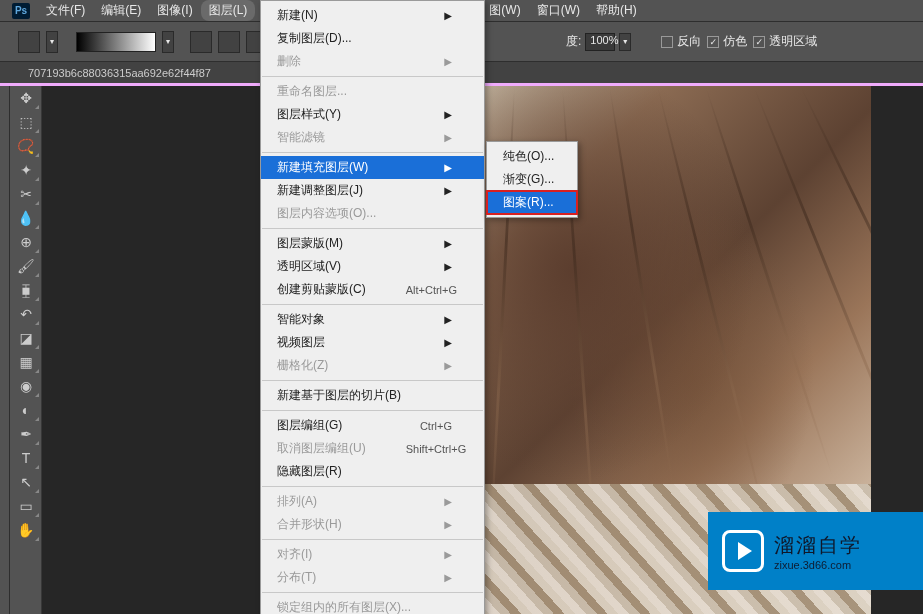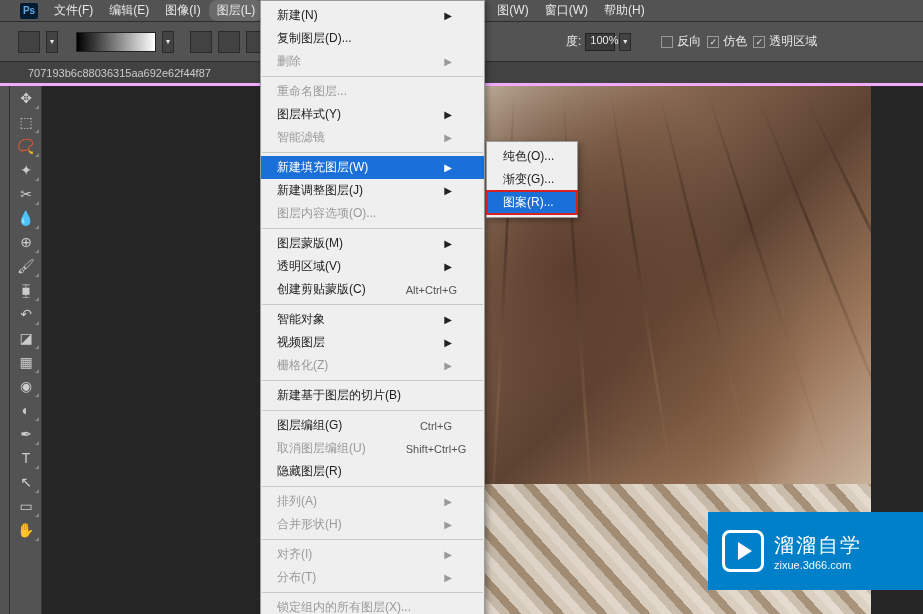--- a/index.html
+++ b/index.html
@@ -12,21 +12,21 @@
       height: 614px;
       overflow: hidden;
       position: relative;
     }
     
     .menubar {
       height: 22px;
       background: #535353;
       display: flex;
       align-items: center;
-      padding-left: 20px;
+      padding-left: 12px;
       border-bottom: 1px solid #2e2e2e;
     }
     .ps-icon {
       width: 18px; height: 16px;
       background: #001c33;
       color: #5fa8de;
       font-weight: bold;
       font-size: 10px;
       display: flex; align-items: center; justify-content: center;
       margin-right: 8px;
@@ -218,21 +218,21 @@
       position: absolute;
       right: 0;
       bottom: 24px;
       width: 215px;
       height: 78px;
       background: #0080c8;
       display: flex;
       align-items: center;
       padding-left: 14px;
       gap: 10px;
-      color: #ffffff;
+      color: #0f172a;
     }
     .wm-icon {
       width: 42px; height: 42px;
       border: 3px solid #fff;
       border-radius: 8px;
       display: flex; align-items: center; justify-content: center;
     }
     .wm-icon::after {
       content: "";
       width: 0; height: 0;

